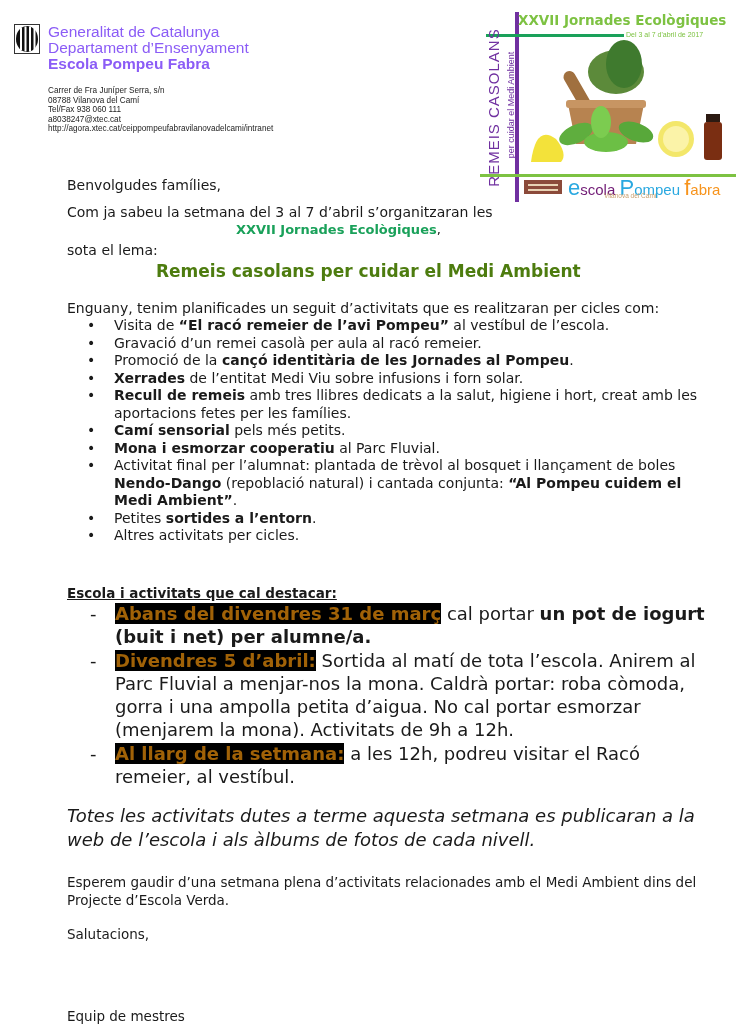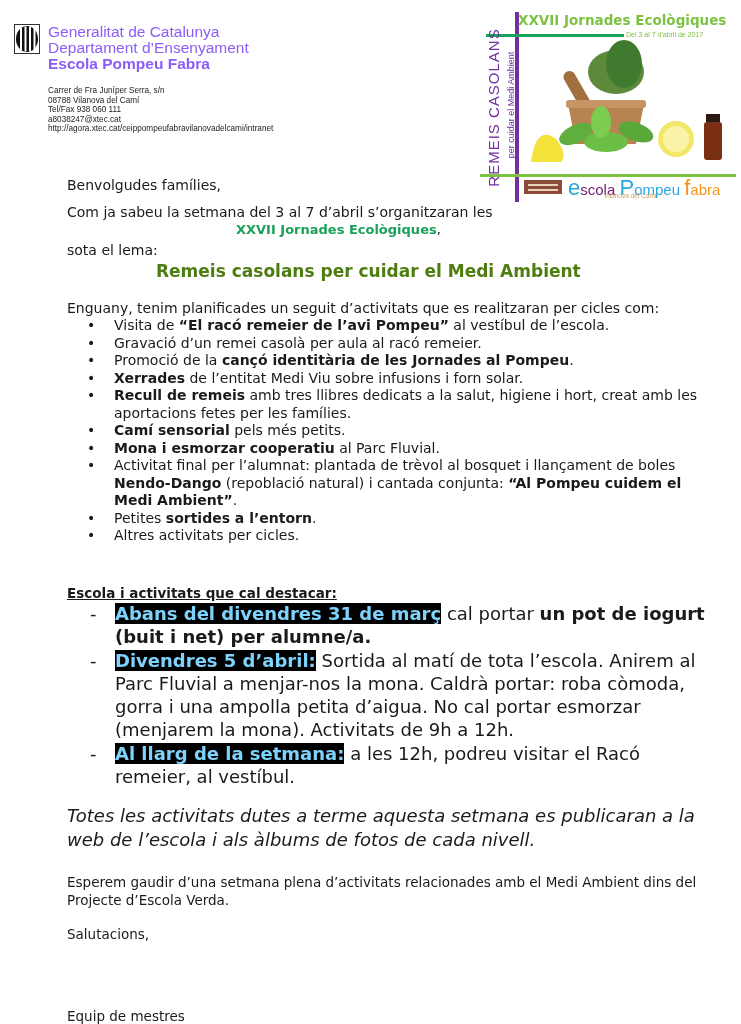--- a/index.html
+++ b/index.html
@@ -24,21 +24,21 @@
 
   ul.acts { position: absolute; left: 87px; top: 317px; width: 620px; margin: 0; padding: 0; list-style: none; font-size: 14px; line-height: 17.5px; }
   ul.acts li { position: relative; padding-left: 27px; }
   ul.acts li::before { content: "•"; position: absolute; left: 0; top: 0; }
   b { font-weight: bold; }
 
   .dates-h { left: 67px; top: 585px; font-size: 13.5px; font-weight: bold; text-decoration: underline; }
   ul.dates { position: absolute; left: 90px; top: 602px; width: 620px; margin: 0; padding: 0; list-style: none; font-size: 18px; line-height: 23.3px; }
   ul.dates li { position: relative; padding-left: 25px; }
   ul.dates li::before { content: "-"; position: absolute; left: 0; top: 0; }
-  .hl { background: #000; color: #7dd3fc; font-weight: bold; }
+  .hl { background: #000; color: #a16207; font-weight: bold; }
 
   .ital { left: 67px; top: 804px; width: 660px; font-size: 18px; line-height: 24px; font-style: italic; }
   .closing { left: 67px; top: 873px; width: 660px; font-size: 13.5px; line-height: 18px; }
   .sal { left: 67px; top: 926px; font-size: 13.5px; }
   .sign { left: 67px; top: 980px; font-size: 13.5px; line-height: 18px; margin-top: 27px; }
 </style>
 </head>
 <body>
 
 <svg class="abs emblem" viewBox="0 0 26 30">

